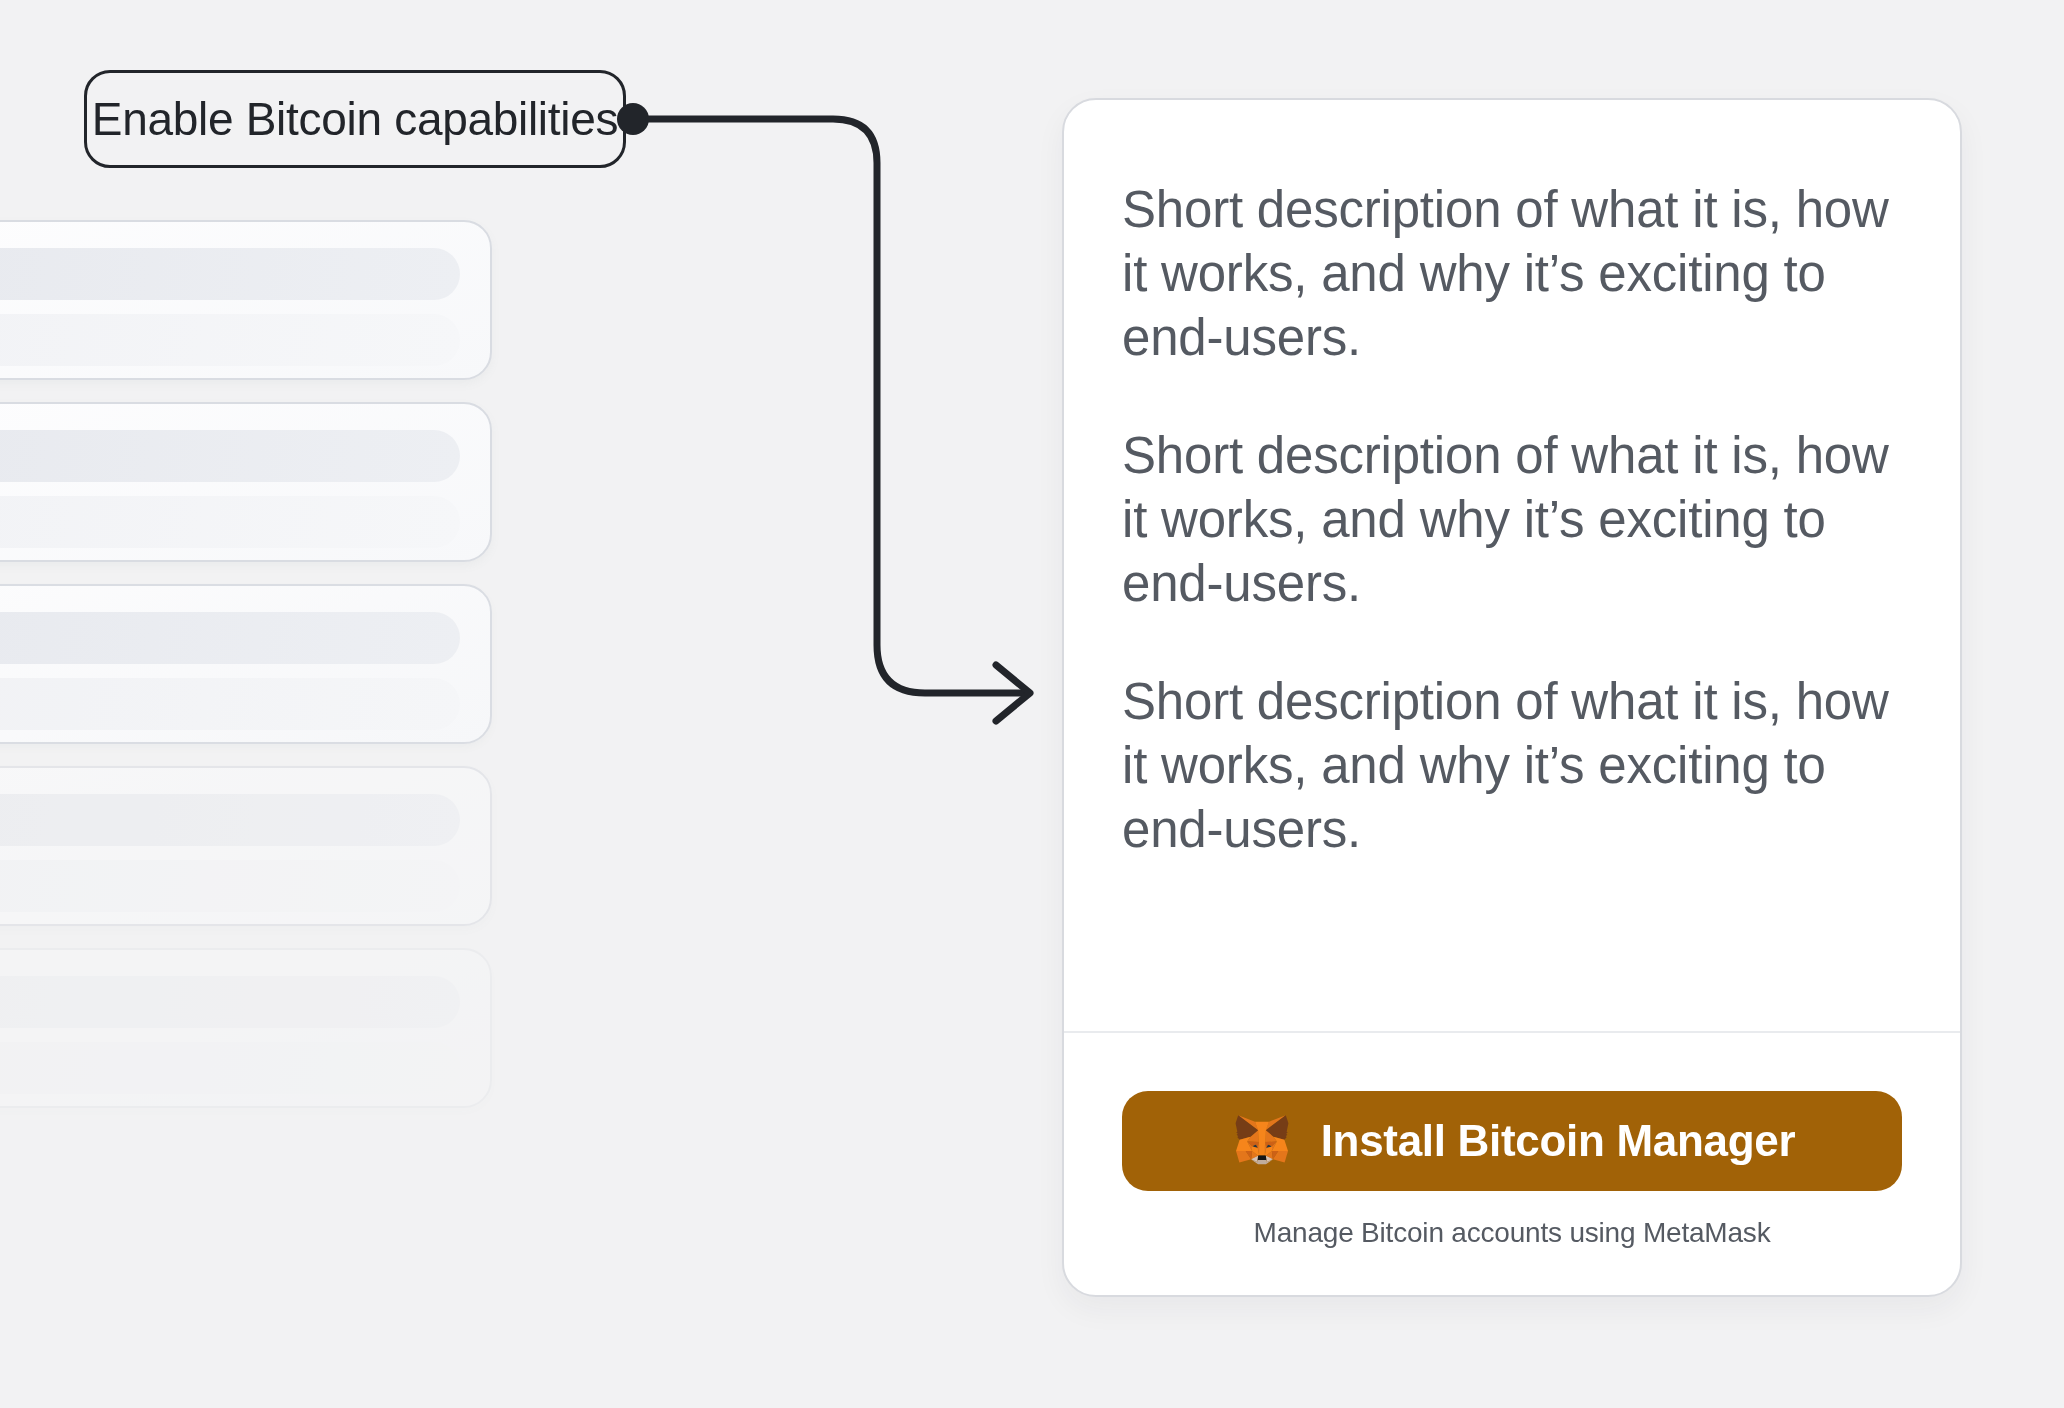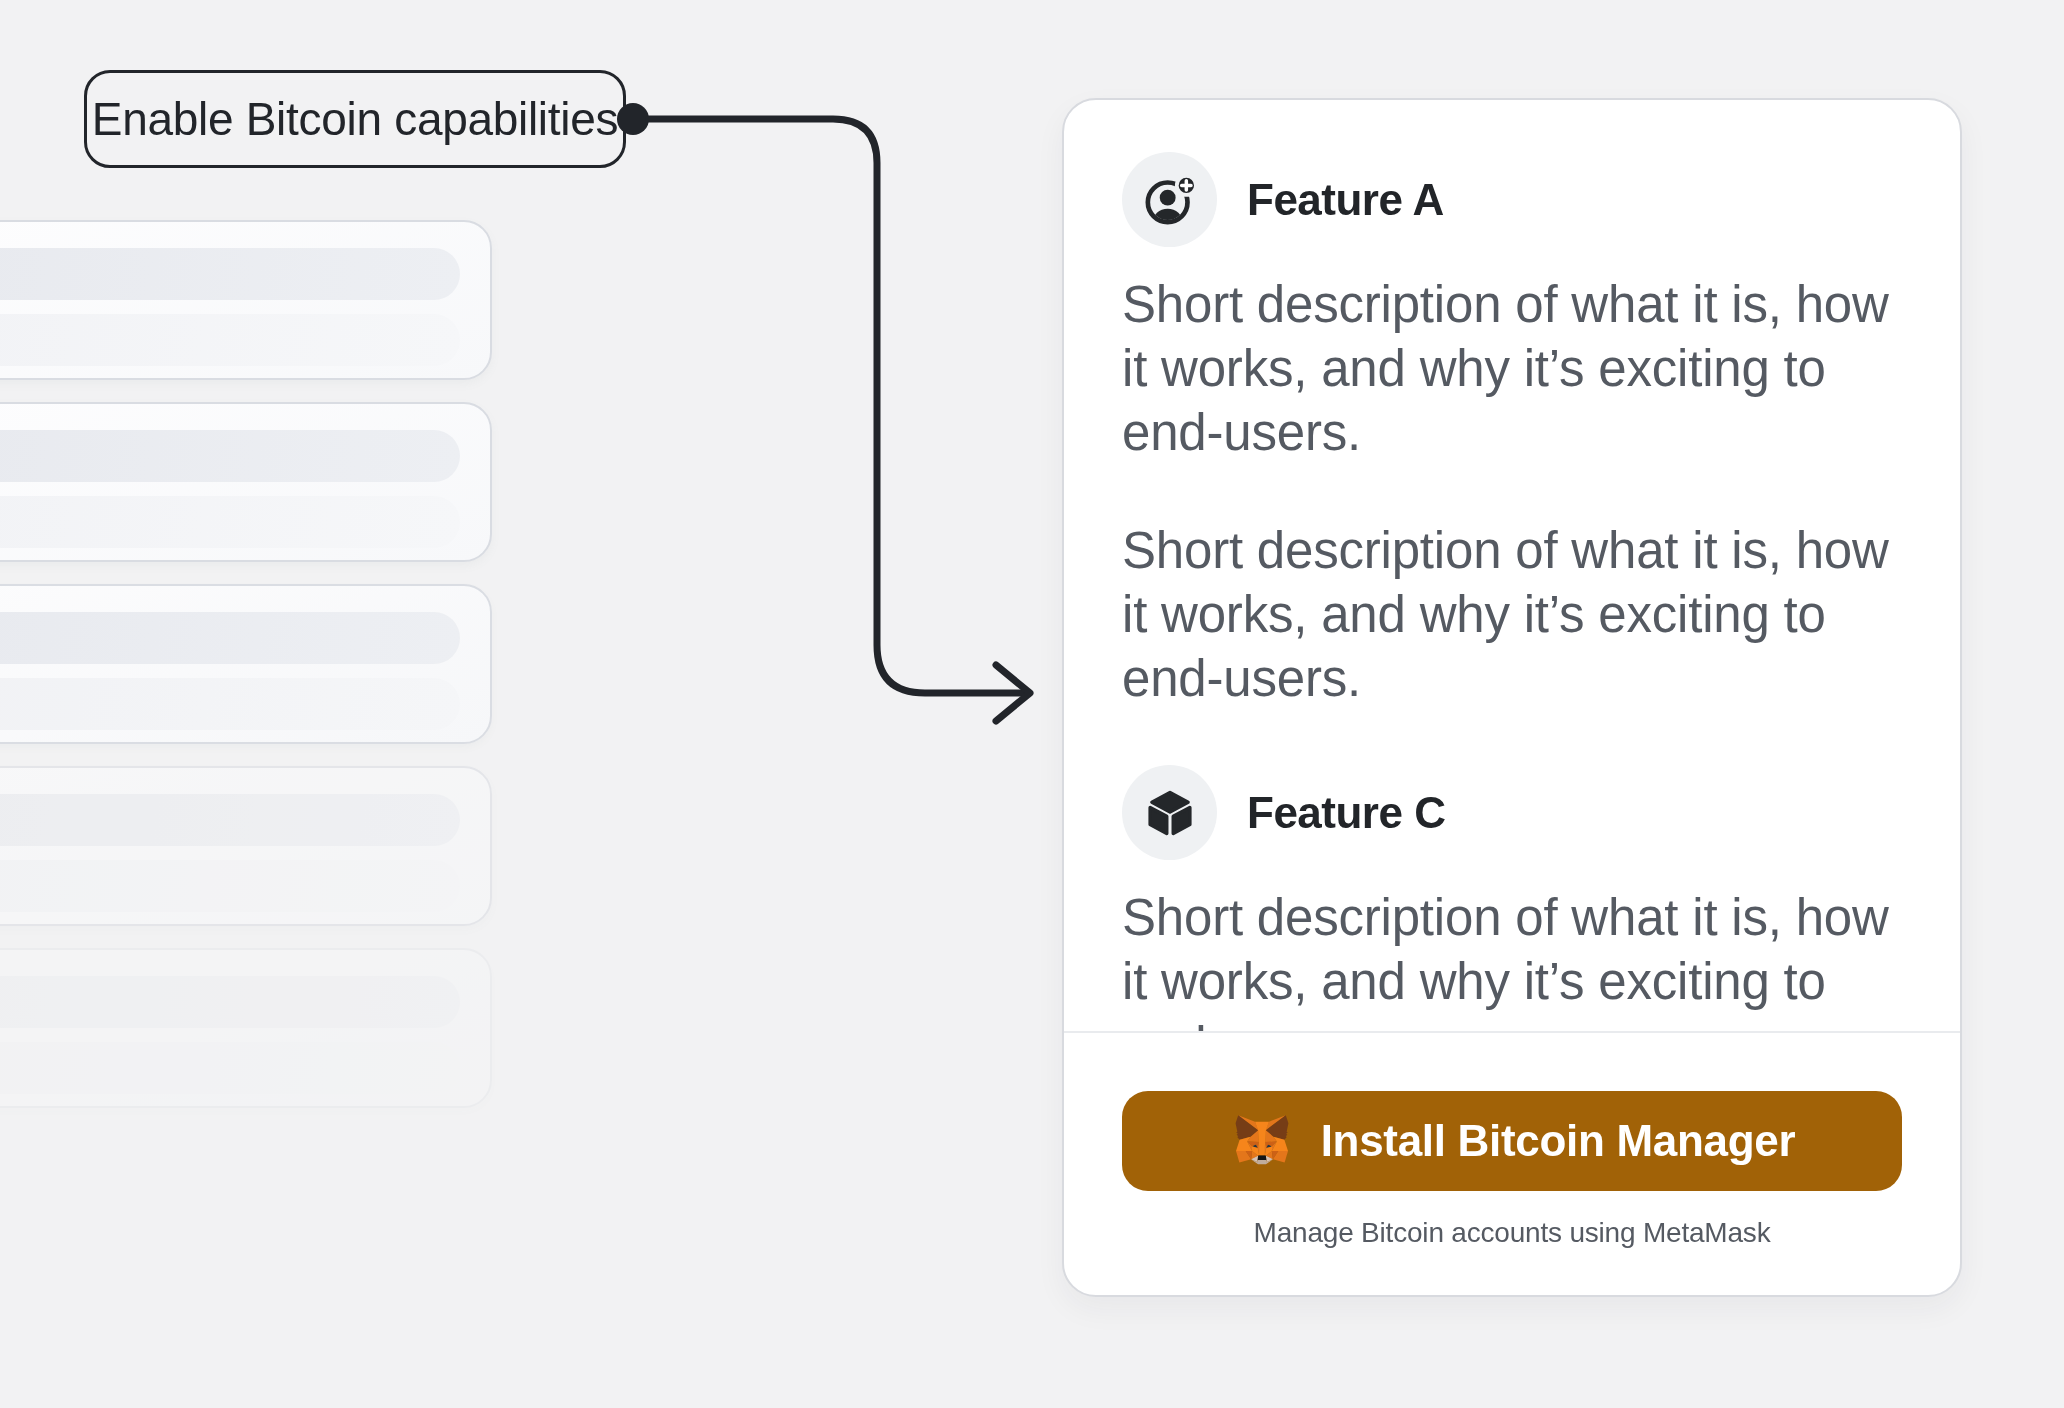--- a/index.html
+++ b/index.html
@@ -89,57 +89,26 @@
   </div>
     <div class="skel-card" style="opacity: 0.26;">
     <div class="skel-bar b1"></div>
     <div class="skel-bar b2"></div>
   </div>
   </div>
 
 <div class="panel">
   <div class="features" id="features">
       <div class="feature">
-    <div class="feature-head">
-      <div class="icon-bubble">
-        <svg width="56" height="56" viewBox="0 0 48 48">
-          <defs>
-                <clipPath id="pclip">
-                  <circle cx="22" cy="26" r="15.2"></circle>
-                </clipPath>
-              </defs>
-          <circle cx="22" cy="26" r="17" fill="none" stroke="#24272a" stroke-width="4"></circle>
-          <g clip-path="url(#pclip)" fill="#24272a">
-            <circle cx="22" cy="22" r="6.8"></circle>
-            <ellipse cx="22" cy="43" rx="13" ry="11.5"></ellipse>
-          </g>
-          <circle cx="38" cy="11.5" r="8.2" fill="#24272a" stroke="#eff1f3" stroke-width="3.2"></circle>
-          <path d="M38 7.5 v8 M34 11.5 h8" stroke="#ffffff" stroke-width="3" stroke-linecap="round" fill="none"></path>
-        </svg>
-
-      </div>
-      <div class="feature-title">Feature A</div>
-    </div>
     <div class="feature-desc">Short description of what it is, how it works, and why it’s exciting to end-users.</div>
   </div>
       <div class="feature">
     <div class="feature-desc">Short description of what it is, how it works, and why it’s exciting to end-users.</div>
   </div>
       <div class="feature">
-    <div class="feature-head">
-      <div class="icon-bubble">
-
-        <svg width="56" height="56" viewBox="0 0 48 48" fill="#24272a" stroke="#24272a" stroke-width="3" stroke-linejoin="round">
-          <polygon points="24,6.5 39.5,14.8 24,23.1 8.5,14.8"></polygon>
-          <polygon points="7,19.3 21.2,26.9 21.2,41.5 7,33.9"></polygon>
-          <polygon points="41,19.3 26.8,26.9 26.8,41.5 41,33.9"></polygon>
-        </svg>
-      </div>
-      <div class="feature-title">Feature C</div>
-    </div>
     <div class="feature-desc">Short description of what it is, how it works, and why it’s exciting to end-users.</div>
   </div>
     </div>
   <div class="footer">
     <button class="install-btn">
       <svg width="66" height="66" viewBox="0 0 318.6 318.6">
         <polygon fill="#E2761B" points="274.1,35.5 174.6,109.4 193,65.8"></polygon>
         <polygon fill="#E4761B" points="44.4,35.5 143.1,110.1 125.6,65.8"></polygon>
         <polygon fill="#E4761B" points="238.3,206.8 211.8,247.4 268.5,263 284.8,207.7"></polygon>
         <polygon fill="#E4761B" points="33.9,207.7 50.1,263 106.8,247.4 80.3,206.8"></polygon>

